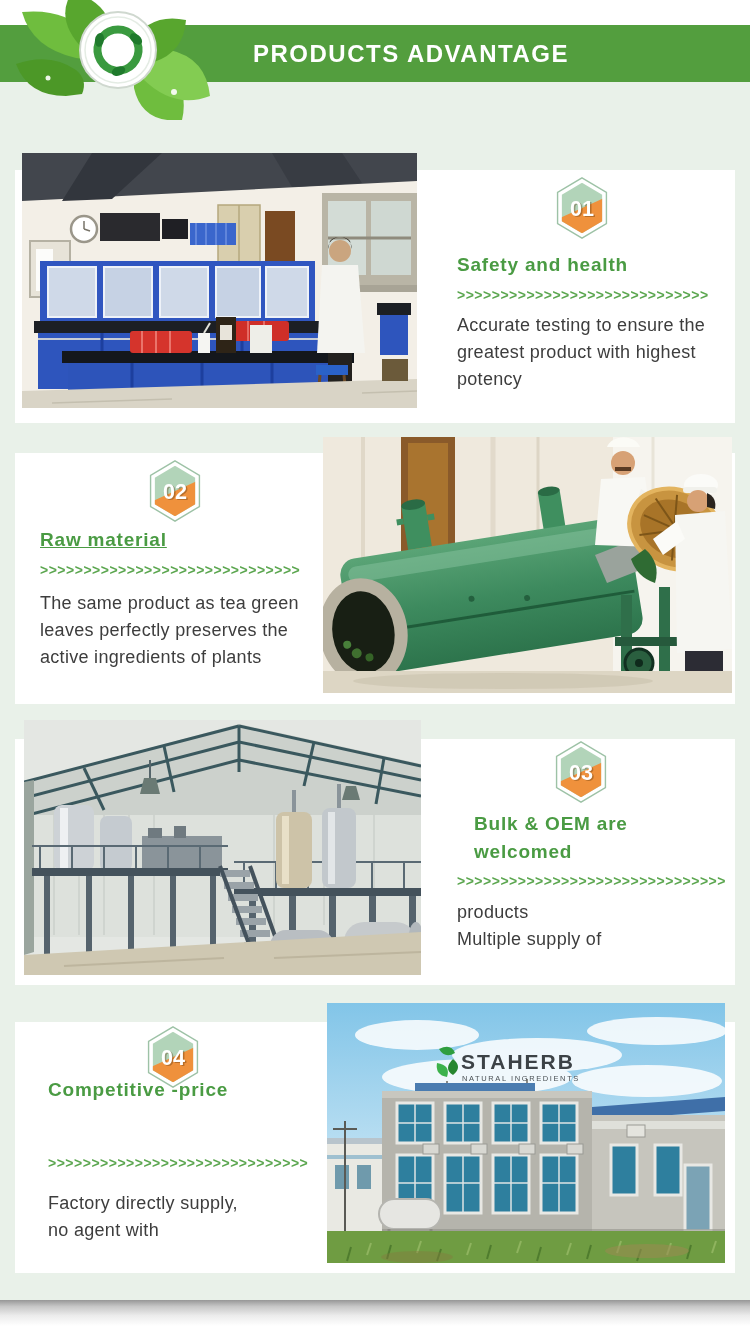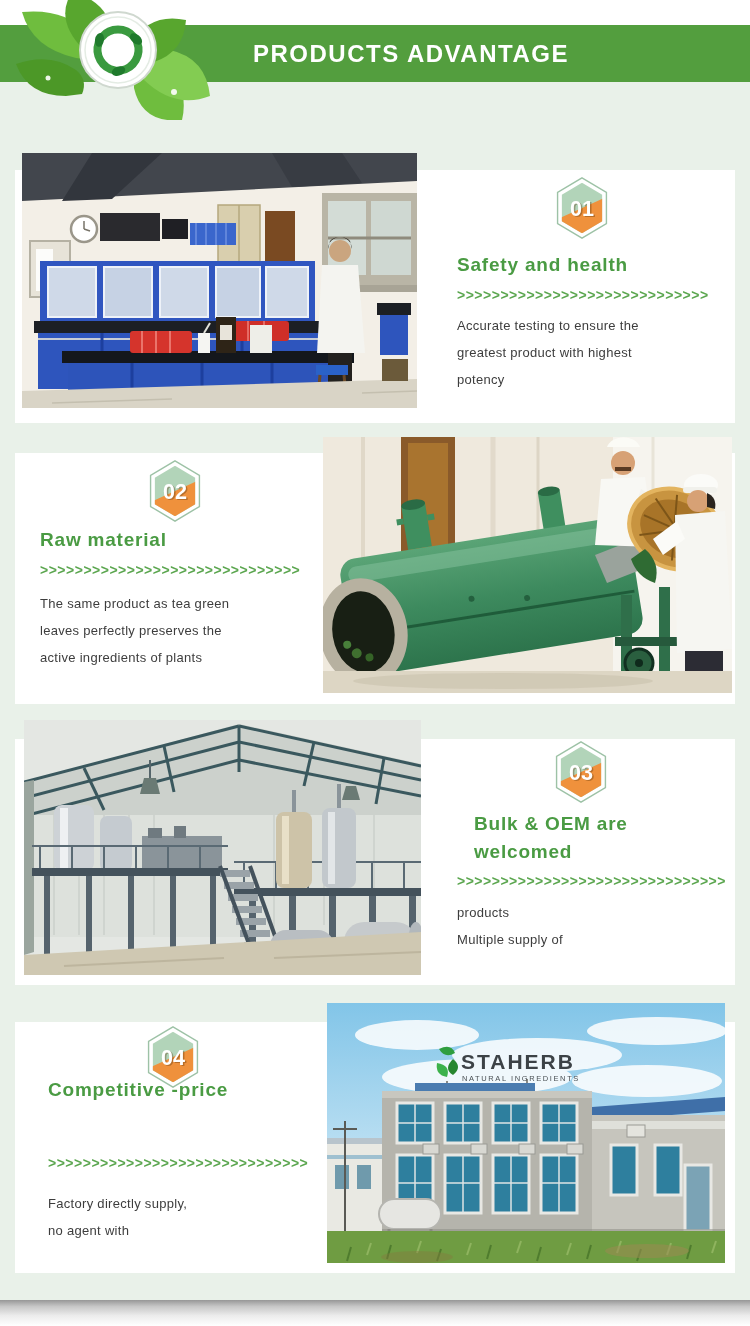--- a/index.html
+++ b/index.html
@@ -29,33 +29,33 @@
   #badge1{left:554px;top:177px;}
   #badge2{left:147px;top:460px;}
   #badge3{left:553px;top:741px;}
   #badge4{left:145px;top:1026px;}
   .badge text{font-family:"Liberation Sans",sans-serif;font-weight:bold;font-size:23px;}
   .sec-title{
     position:absolute;color:#4a9b43;font-size:19px;font-weight:bold;
     letter-spacing:0.8px;white-space:nowrap;line-height:28px;
   }
   #title1{left:457px;top:251px;}
-  #title2{left:40px;top:526px;}
+  #title2{left:40px;top:526px;text-decoration:underline;}
   #title3{left:457px;top:810px;margin-left:17px;}
   #title4{left:48px;top:1076px;}
   .arrows{
     position:absolute;color:#5ba64f;font-size:14px;font-weight:bold;
     letter-spacing:0.5px;white-space:nowrap;
   }
   #arrows1{left:457px;top:287px;}
   #arrows2{left:40px;top:562px;}
   #arrows3{left:457px;top:873px;}
   #arrows4{left:48px;top:1155px;}
   .body-text{
-    position:absolute;color:#3d3d3d;font-size:13px;line-height:27px;letter-spacing:0.3px;
+    position:absolute;color:#3d3d3d;font-size:18px;line-height:27px;letter-spacing:0.3px;
   }
   #body1{left:457px;top:312px;width:275px;}
   #body2{left:40px;top:590px;width:290px;}
   #body3{left:457px;top:899px;width:275px;}
   #body4{left:48px;top:1181px;width:290px;margin-top:9px;}
   .bottom-shadow{
     position:absolute;left:0;top:1300px;width:750px;height:26px;
     background:linear-gradient(to bottom,#979797 0%,#c7c7c7 25%,#ececec 60%,#ffffff 100%);
   }
 </style>

